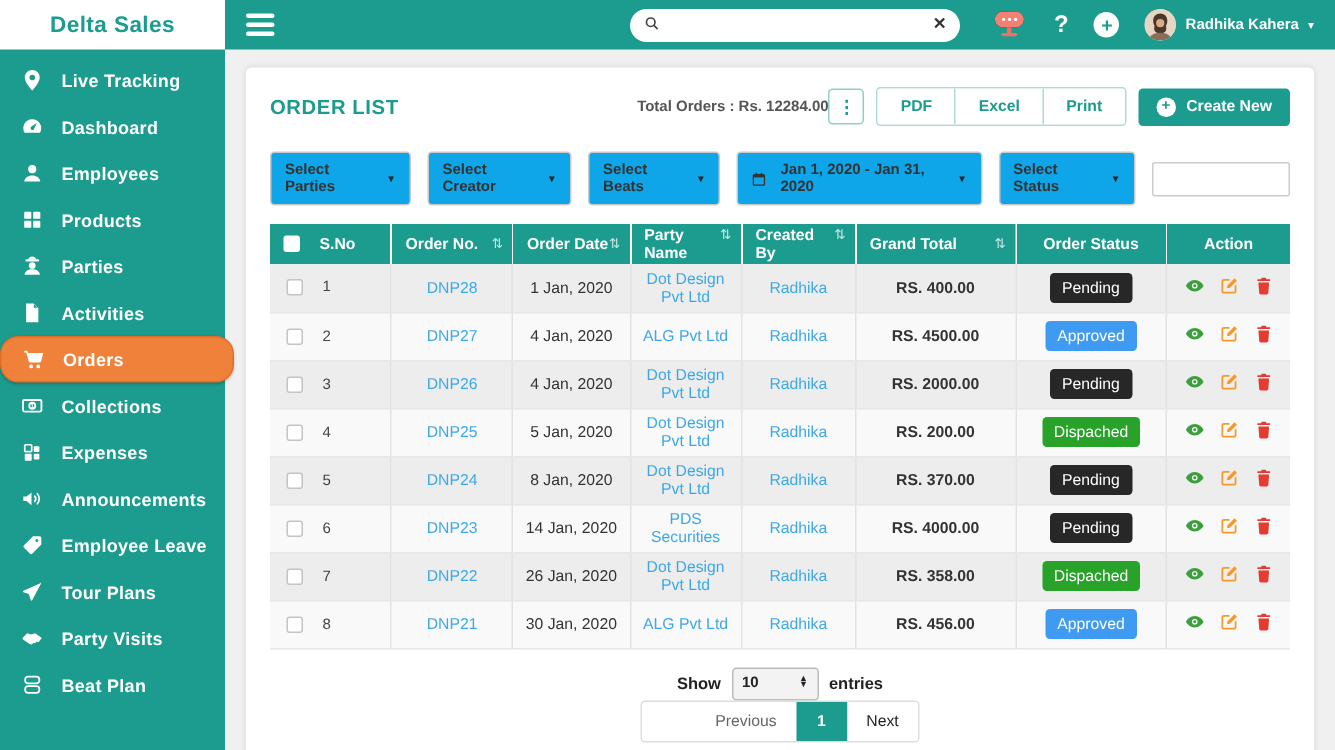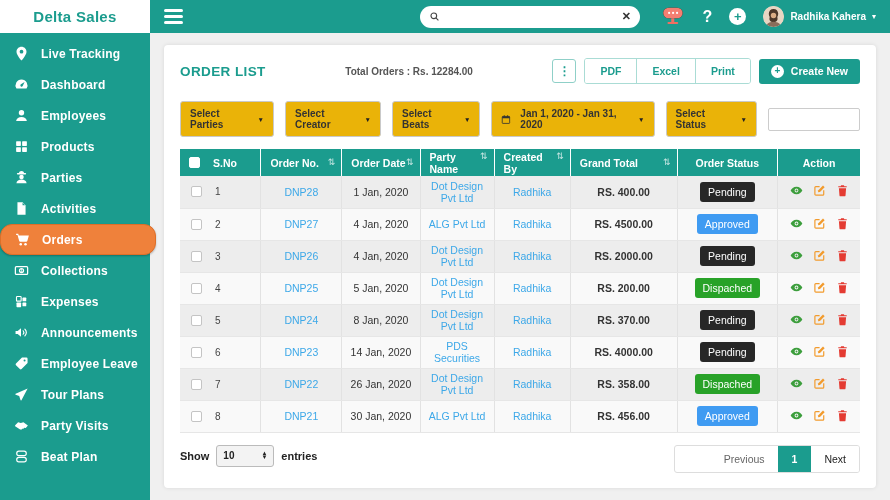--- a/index.html
+++ b/index.html
@@ -33,32 +33,32 @@
   .avatar svg { width:21px; height:21px; }
   .username { color:#fff; font-size:10px; font-weight:600; }
   .caret { color:#fff; font-size:8px; }
 
   
   .content { flex:1; background:#f0f0f0; padding:12px 14px 12px 14px; display:flex; }
   .card { background:#fff; flex:1; border-radius:4px; box-shadow:0 0 4px rgba(0,0,0,.10); padding:13px 16px 12px 16px; display:flex; flex-direction:column; }
 
   .card-head { display:flex; align-items:center; }
   .page-title { color:#1b9c8e; font-size:13.5px; font-weight:700; letter-spacing:.4px; }
-  .total-orders { flex:1; text-align:center; font-size:10px; font-weight:600; color:#555; }
+  .total-orders { flex:1; text-align:right; font-size:10px; font-weight:600; color:#555; }
   .head-btns { display:flex; align-items:center; gap:8px; }
   .dots-btn { width:24px; height:24px; border:1px solid #8fd0c8; border-radius:3px; color:#1b9c8e; font-size:12px; font-weight:700; display:flex; align-items:center; justify-content:center; background:#fff; cursor:pointer; }
   .export-group { display:flex; border:1px solid #aadcd5; border-radius:3px; overflow:hidden; }
   .export-btn { background:#fff; color:#1b9c8e; font-size:10.5px; font-weight:700; padding:6px 15px; border:none; border-left:1px solid #aadcd5; cursor:pointer; font-family:"Liberation Sans",sans-serif; }
   .export-btn:first-child { border-left:none; }
   .create-btn { background:#1b9c8e; color:#fff; border:none; border-radius:3px; font-size:10.5px; font-weight:700; padding:6px 12px; display:flex; align-items:center; gap:7px; cursor:pointer; font-family:"Liberation Sans",sans-serif; }
   .create-btn .pc { width:13px; height:13px; background:#fff; color:#1b9c8e; border-radius:50%; font-size:10px; font-weight:800; display:flex; align-items:center; justify-content:center; line-height:1; }
 
   
   .filters { display:flex; align-items:center; gap:11px; margin-top:17px; }
-  .filter-dd { border:1px solid #c9c9c9; border-radius:3px; background:#eab308; padding:6px 9px; font-size:10px; font-weight:700; color:#333; display:flex; align-items:center; gap:9px; cursor:pointer; }
+  .filter-dd { border:1px solid #c9c9c9; border-radius:3px; background:#0ea5e9; padding:6px 9px; font-size:10px; font-weight:700; color:#333; display:flex; align-items:center; gap:9px; cursor:pointer; }
   .filter-dd .dc { font-size:6.5px; color:#222; }
   .filter-dd svg { width:11px; height:11px; }
   .tbl-search { margin-left:auto; width:92px; height:23px; border:1px solid #ccc; border-radius:2px; font-size:11px; padding:0 5px; outline:none; font-family:"Liberation Sans",sans-serif; }
 
   
   table { width:100%; border-collapse:collapse; table-layout:fixed; margin-top:12px; }
   thead th { background:#1b9c8e; color:#fff; font-size:10.5px; font-weight:700; height:27px; text-align:left; padding-left:9px; border-right:1px solid rgba(255,255,255,.35); position:relative; }
   thead th.center { text-align:center; padding-left:0; }
   thead th:last-child { border-right:none; }
   .sort { float:right; margin-right:6px; opacity:.75; font-size:9px; font-weight:400; cursor:pointer; }
@@ -72,21 +72,21 @@
   thead input[type=checkbox] { border:1px solid #fff; }
   .lnk { color:#3da8e8; cursor:pointer; }
   .money { font-weight:600; color:#333; }
   .datecell { color:#333; font-weight:500;margin-top:10px; }
   .badge { display:inline-block; color:#fff; font-size:10.5px; padding:4px 8px; border-radius:3px; }
   .acts { display:inline-flex; align-items:center; gap:10px; }
   .acts span { cursor:pointer; display:inline-flex; }
   .acts svg { width:13px; height:13px; }
 
   
-  .card-foot { margin-top:12px; display:flex; justify-content:space-between; align-items:flex-start; }
+  .card-foot { margin-top:12px; display:flex; justify-content:space-between; align-items:center;flex-direction:column; }
   .foot-left { display:flex; flex-direction:column; gap:10px; }
   .show-row { display:flex; align-items:center; gap:7px; font-size:11px; font-weight:600; color:#222; }
   .page-size { width:58px; height:22px; background:#f3f3f3; border:1px solid #bbb; border-radius:3px; display:flex; align-items:center; justify-content:space-between; padding:0 6px; font-size:10px; cursor:pointer; }
   .stepper { display:flex; flex-direction:column; line-height:.55; font-size:6px; color:#222; }
   .summary { font-size:10.5px; font-weight:600; color:#222; }
   .pagination { display:flex; border:1px solid #ddd; border-radius:3px; overflow:hidden;padding-left:36px; }
   .pg { font-size:10.5px; padding:7px 13px; background:#fff; cursor:pointer; border:none; font-family:"Liberation Sans",sans-serif; }
   .pg.prev { color:#666; }
   .pg.cur { background:#1b9c8e; color:#fff; font-weight:700; padding:7px 14px; }
   .pg.next { color:#222; }

